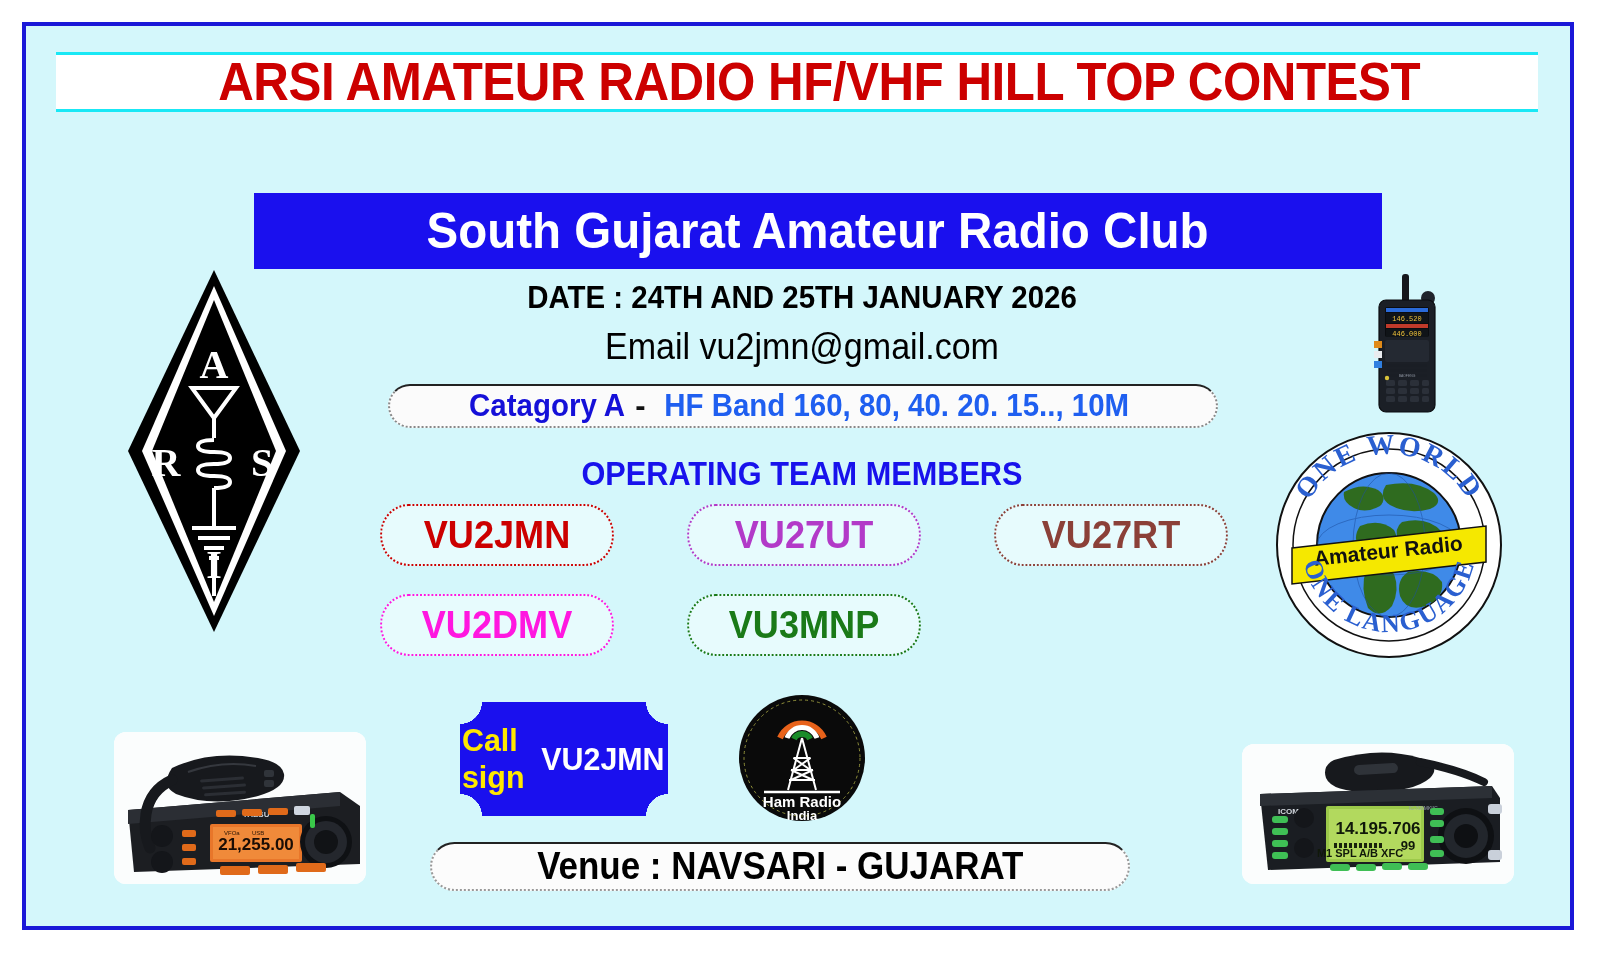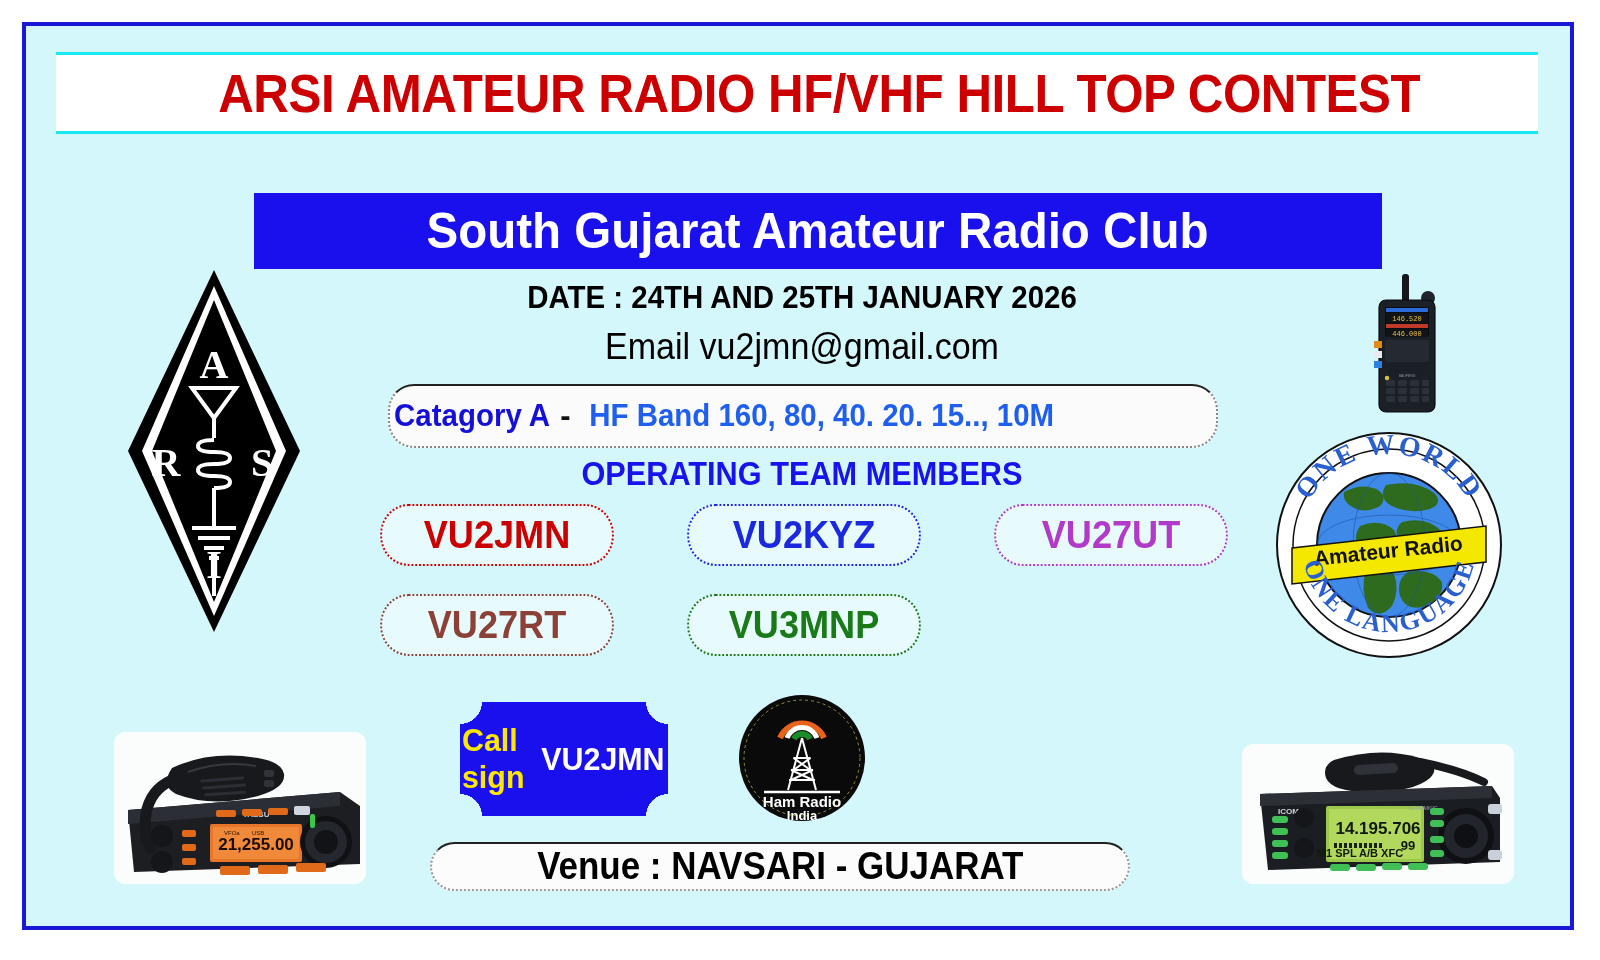--- a/index.html
+++ b/index.html
@@ -8,26 +8,26 @@
 
   #card{
     position:absolute; left:22px; top:22px; width:1552px; height:908px;
     box-sizing:border-box;
     border:4px solid #1a18d8;
     background:#d4f7fb;
   }
 
   
   #title-box{
-    position:absolute; left:30px; top:26px; width:1482px; height:82px;
+    position:absolute; left:30px; top:26px; width:1482px; height:60px;
     box-sizing:border-box;
     background:#ffffff;
     border-top:3px solid #19e8f5;
     border-bottom:3px solid #19e8f5;
-    display:flex; align-items:center; justify-content:center;padding-left:44px;
+    display:flex; justify-content:center;padding-left:44px;
   }
   #title-text{
     color:#cc0000;
     font-weight:bold;
     font-size:53px;
     letter-spacing:-0.5px;
     transform:scaleX(0.93);
     white-space:nowrap;
     line-height:1;
   }
@@ -52,27 +52,27 @@
     transform:scaleX(0.92);
   }
   #email-line{
     position:absolute; left:0; top:300px; width:1552px;
     text-align:center; color:#000; font-weight:normal; font-size:37px;
     transform:scaleX(0.92);
   }
 
   
   #category-box{
-    position:absolute; left:362px; top:358px; width:830px; height:64px;
+    position:absolute; left:362px; top:358px; width:830px; height:44px;
     box-sizing:border-box;
     background:#fbfbfb;
     border:2px dotted #888;
     border-top:2px solid #222;
     border-radius:26px;
-    display:flex; align-items:center; 
+    display:flex; align-items:center; justify-content:center;
     white-space:nowrap;
   }
   #category-box .cat-label{color:#1510d8;font-weight:bold;font-size:31px;transform:scaleX(0.95);}
   #category-box .cat-dash{color:#111;font-weight:bold;font-size:31px;padding:0 6px;}
   #category-box .cat-value{color:#1f5ff0;font-weight:bold;font-size:31px;transform:scaleX(0.95);}
 
   
   #team-heading{
     position:absolute; left:0; top:429px; width:1552px;
     text-align:center; color:#1812ec; font-weight:bold; font-size:33px;
@@ -162,27 +162,27 @@
     <span class="cat-value">HF Band  160,  80, 40. 20. 15.., 10M</span>
   </div>
 
   <div id="team-heading">OPERATING TEAM MEMBERS</div>
 
   <div id="callsign-grid">
     <div class="callsign-cell">
       <span class="callsign" id="cs0" style="color: rgb(204, 0, 0);">VU2JMN</span>
     </div>
     <div class="callsign-cell">
-      <span class="callsign" id="cs1" style="color: rgb(26, 40, 224);">VU2KYZ</span>
-    </div>
-    <div class="callsign-cell">
       <span class="callsign" id="cs2" style="color: rgb(178, 58, 200);">VU27UT</span>
     </div>
     <div class="callsign-cell">
       <span class="callsign" id="cs3" style="color: rgb(139, 64, 56);">VU27RT</span>
+    </div>
+    <div class="callsign-cell">
+      <span class="callsign" id="cs4" style="color: rgb(255, 23, 224);">VU2DMV</span>
     </div>
     <div class="callsign-cell">
       <span class="callsign" id="cs5" style="color: rgb(26, 122, 24);">VU3MNP</span>
     </div>
   </div>
 
   <div class="badge" id="badge-callsign">
     <div class="badge-label">Call sign</div>
     <div class="badge-value">VU2JMN</div>
   </div>

